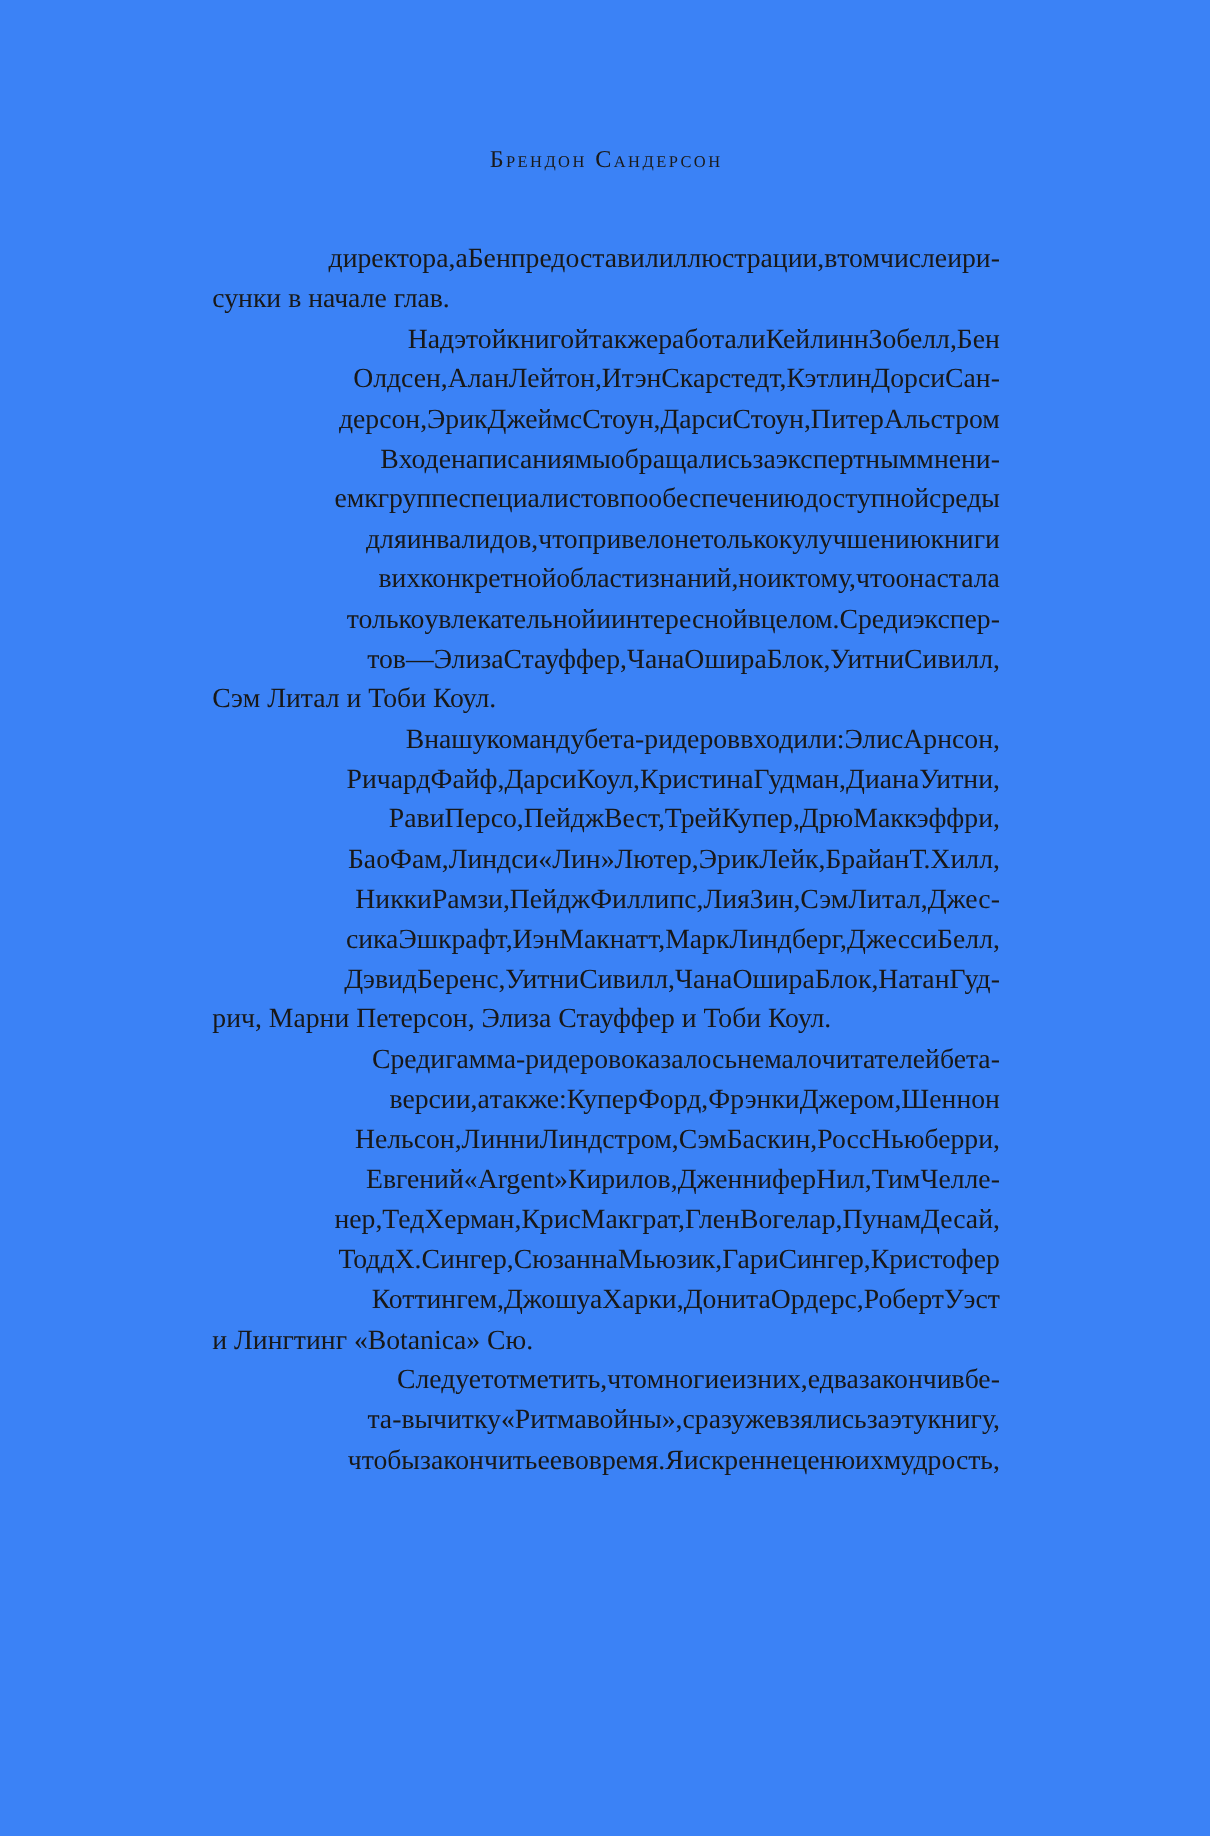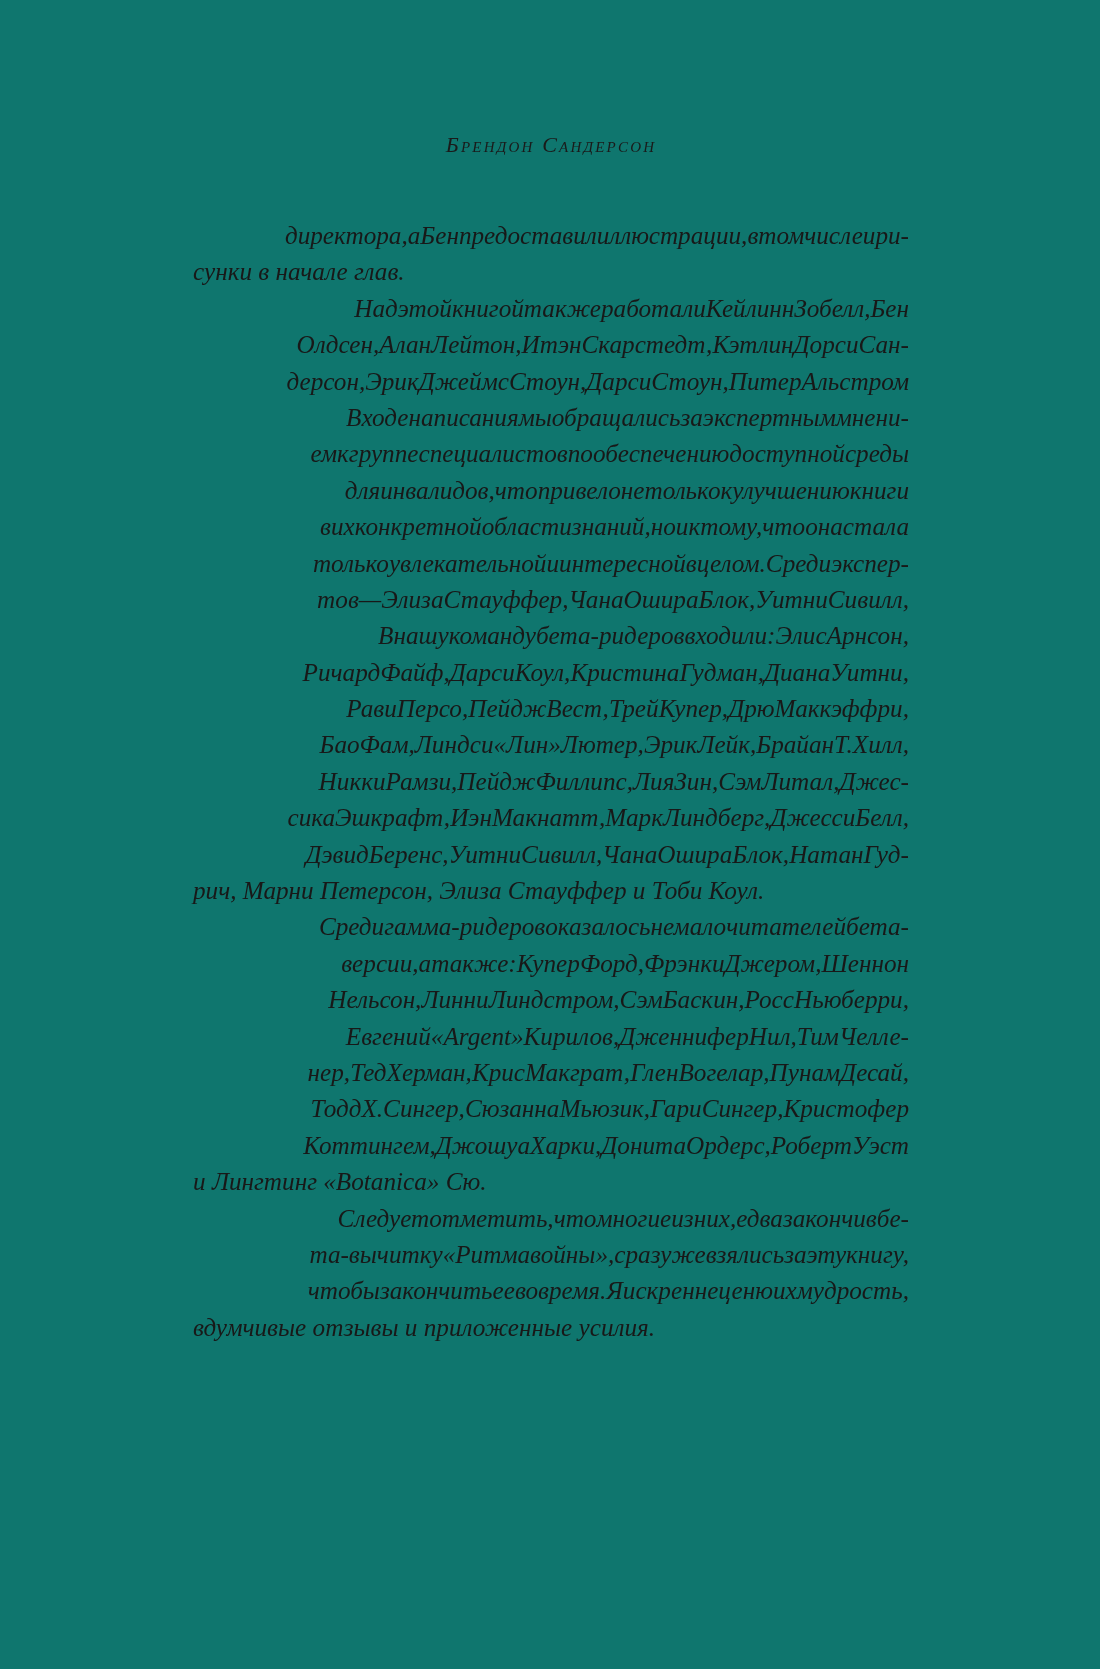--- a/index.html
+++ b/index.html
@@ -14,23 +14,22 @@
     position: relative;
     overflow: hidden;
     font-family: "Liberation Serif", "DejaVu Serif", serif;
     color: #1c1c1c;
     -webkit-font-smoothing: antialiased;
   }
 
   .page {
     position: absolute;
     inset: 0;
-    background: #0f766e;
+    background: #3b82f6;
     box-sizing: border-box;
-    font-style: italic;
   }
 
   .page-inner {
     position: absolute;
     left: 193px;
     top: 132px;
     width: 716px;
   }
 
   
@@ -195,20 +194,21 @@
             <span>тов</span>
             <span>—</span>
             <span>Элиза</span>
             <span>Стауффер,</span>
             <span>Чана</span>
             <span>Ошира</span>
             <span>Блок,</span>
             <span>Уитни</span>
             <span>Сивилл,</span>
           </span>
+          <span class="line last">Сэм Литал и Тоби Коул.</span>
         </p>
         <p class="para">
           <span class="line just">
             <span>  В</span>
             <span>нашу</span>
             <span>команду</span>
             <span>бета-ридеров</span>
             <span>входили:</span>
             <span>Элис</span>
             <span>Арнсон,</span>
@@ -375,18 +375,17 @@
             <span>чтобы</span>
             <span>закончить</span>
             <span>ее</span>
             <span>вовремя.</span>
             <span>Я</span>
             <span>искренне</span>
             <span>ценю</span>
             <span>их</span>
             <span>мудрость,</span>
           </span>
-          <span class="line last">вдумчивые отзывы и приложенные усилия.</span>
         </p>
       </div>
 
   </div>
 </div>
 
 </body></html>

